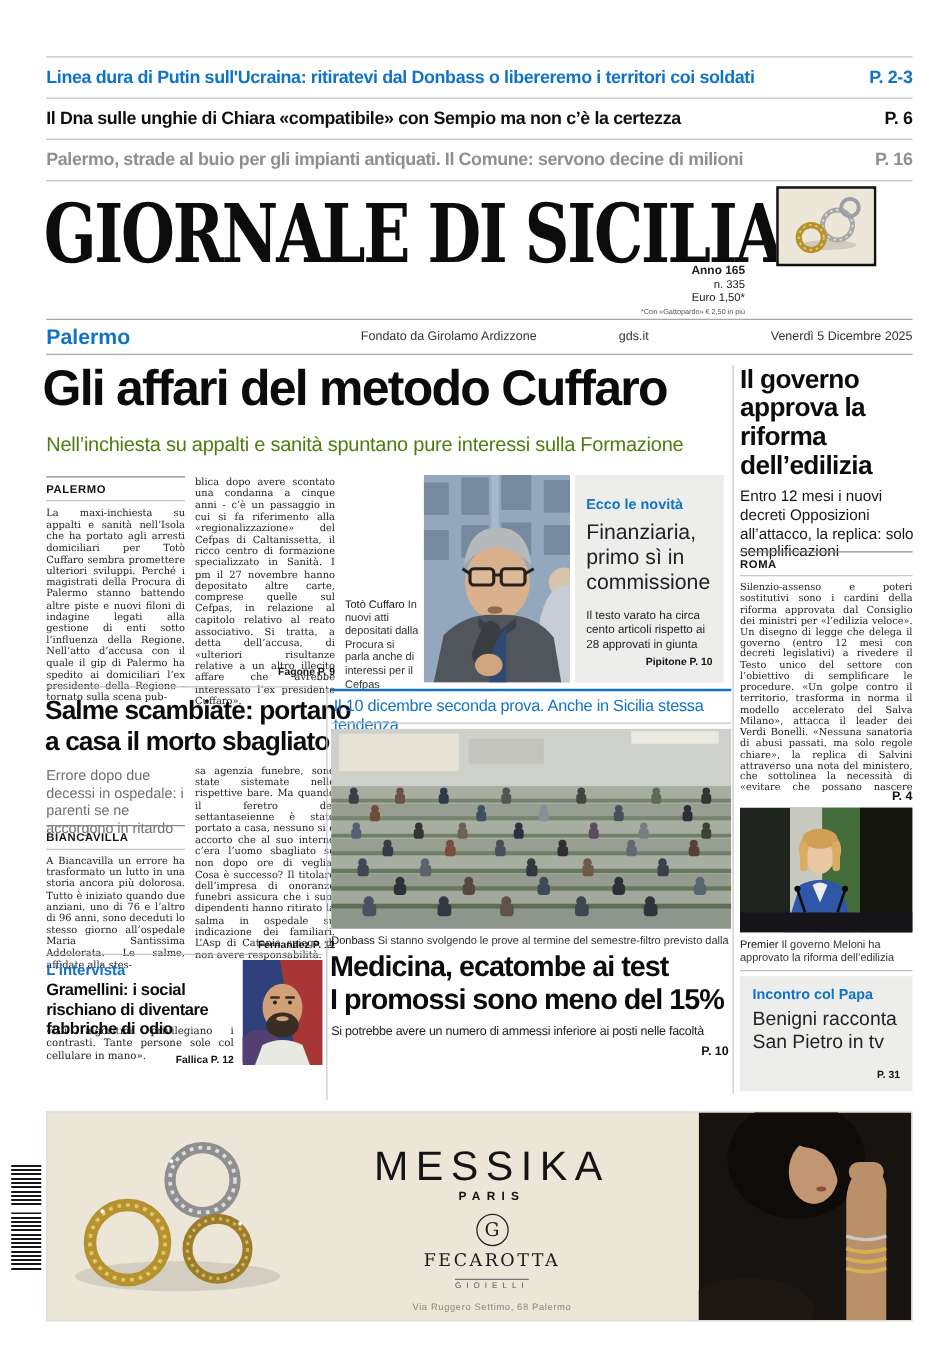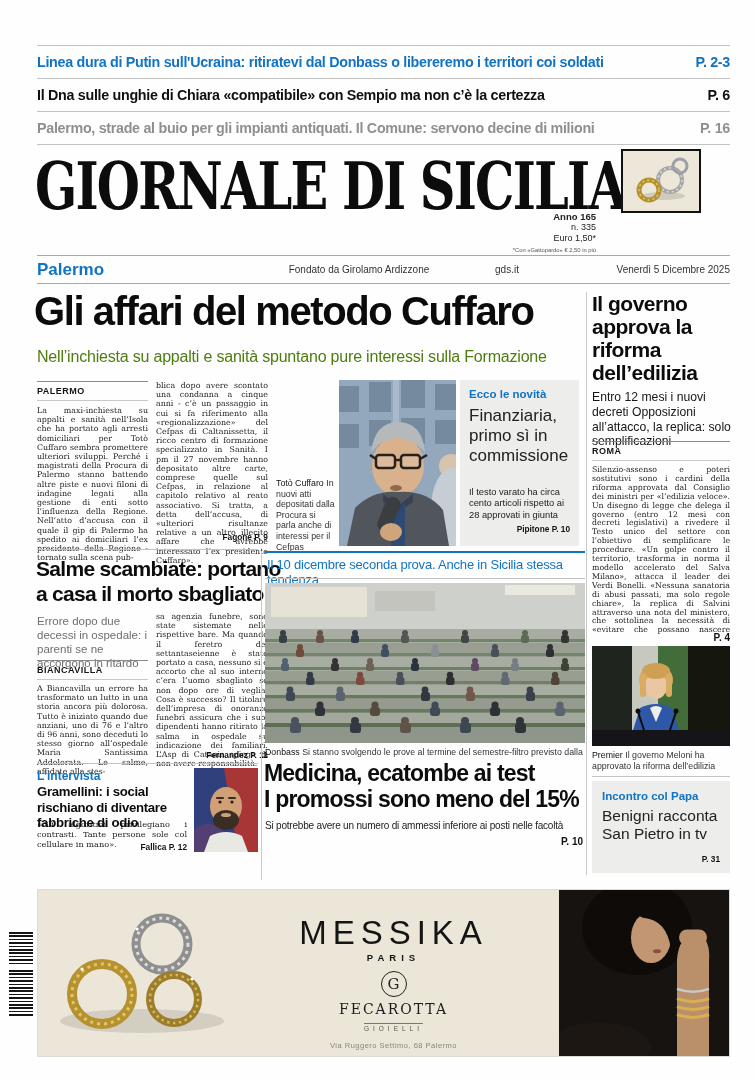--- a/index.html
+++ b/index.html
@@ -135,21 +135,21 @@
       <path d="M8,166 L16,128 Q34,110 59,112 Q88,110 104,130 L110,166 Z" fill="#51565c"></path>
       <path d="M44,114 L59,126 L74,114 L74,122 L59,132 L44,122 Z" fill="#394050"></path>
       <path d="M52,122 L59,132 L66,122 L66,166 L52,166 Z" fill="#2e4a74"></path>
       <g transform="rotate(22 48 140)">
           <rect x="40" y="116" width="15" height="36" rx="7" fill="#3a3d41"></rect>
         </g>
       <ellipse cx="52" cy="152" rx="11" ry="9" fill="#cfa57e"></ellipse>
     </svg>
   </div>
 
-  <div class="graybox" style="left:460px;top:380px;width:119px;height:166px;padding:8px 9px">
+  <div class="graybox" style="left:460px;top:380px;width:119px;height:166px;padding:18px 9px">
     <div class="boxkicker">Ecco le novità</div>
     <div style="font-size:17px;line-height:20px;color:#222;margin-top:6px">Finanziaria, primo sì in commissione</div>
     <div class="abs" style="left:9px;right:9px;bottom:25px;font-size:9.3px;line-height:11.3px;color:#222">Il testo varato ha circa cento articoli rispetto ai 28 approvati in giunta</div>
     <div class="abs byline" style="left:9px;right:9px;bottom:12px">
       <span>Pipitone</span>&nbsp;<span>P. 10</span>
     </div>
   </div>
 
   <div class="abs hlR" style="left:592px;top:292px;width:140px">Il governo approva la riforma dell’edilizia</div>
   <div class="abs subR" style="left:592px;top:390px;width:140px">Entro 12 mesi i nuovi decreti Opposizioni all’attacco, la replica: solo semplificazioni</div>

